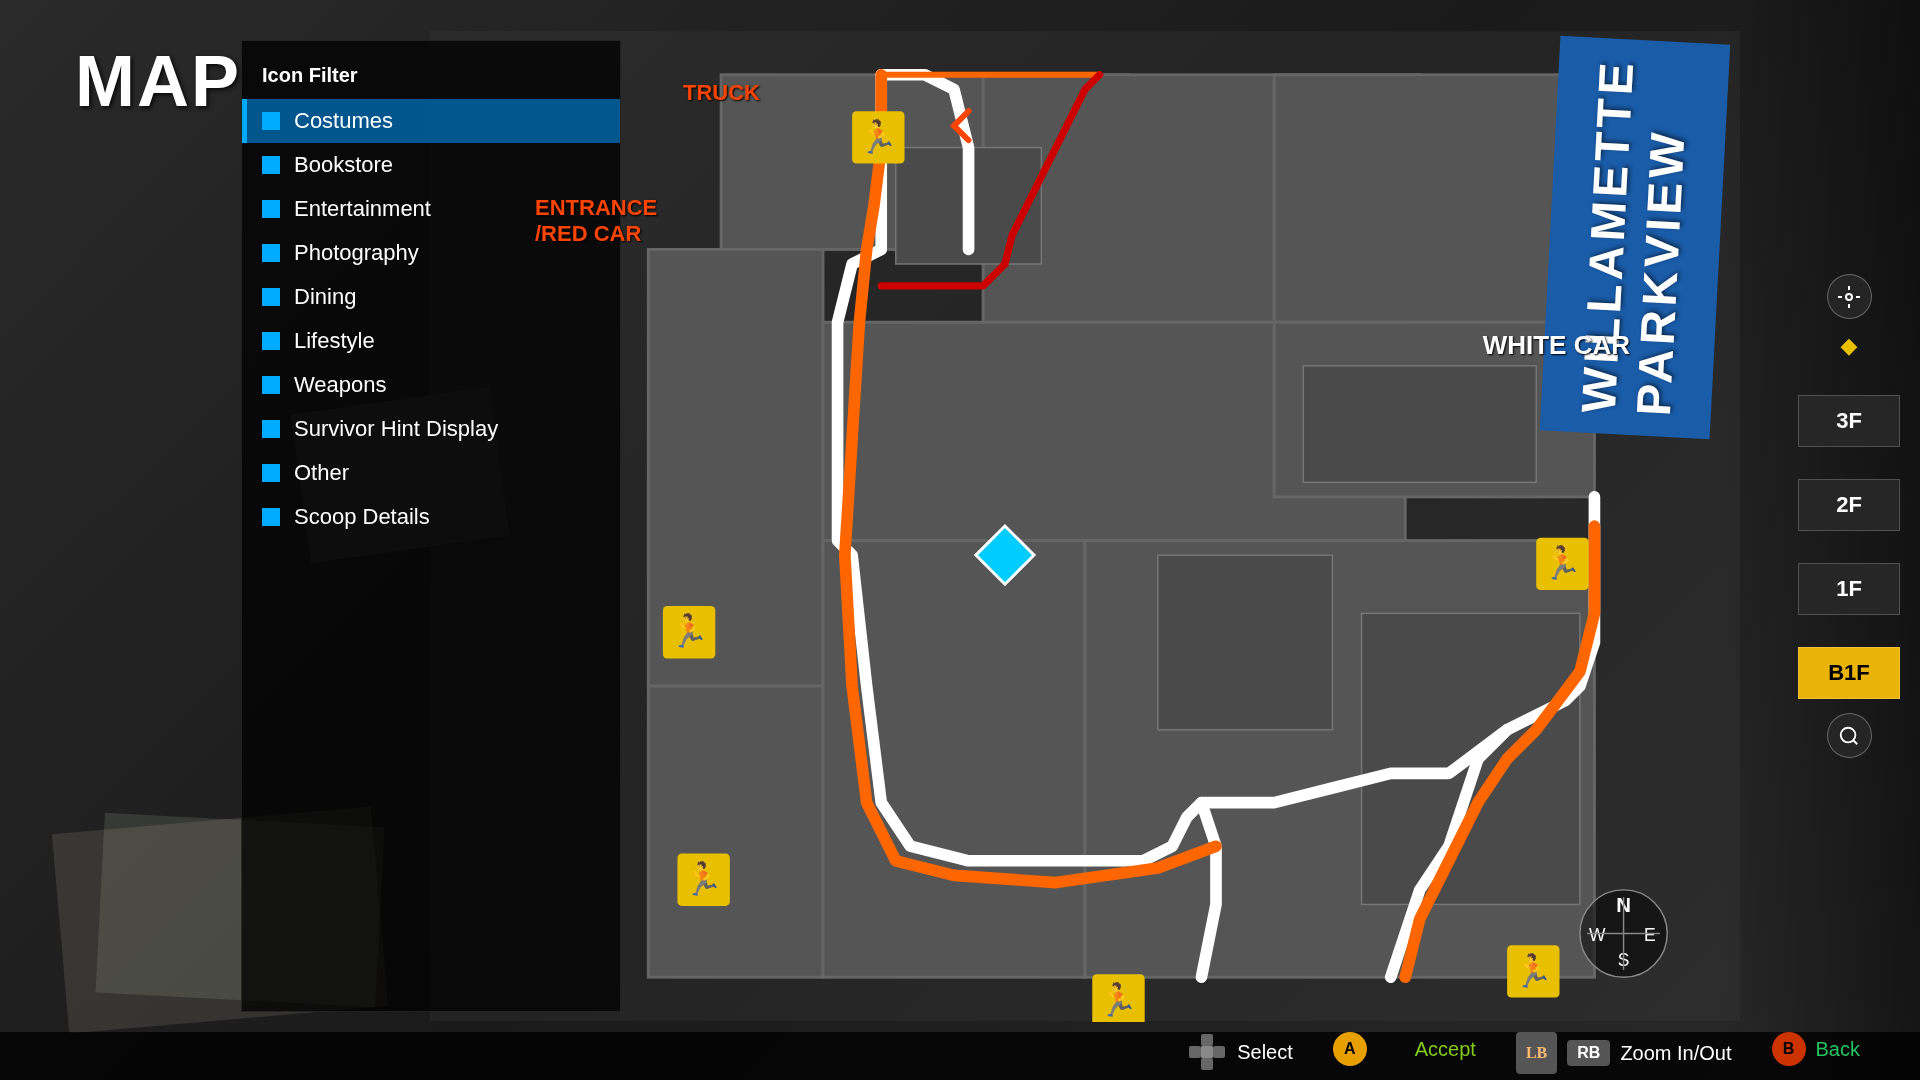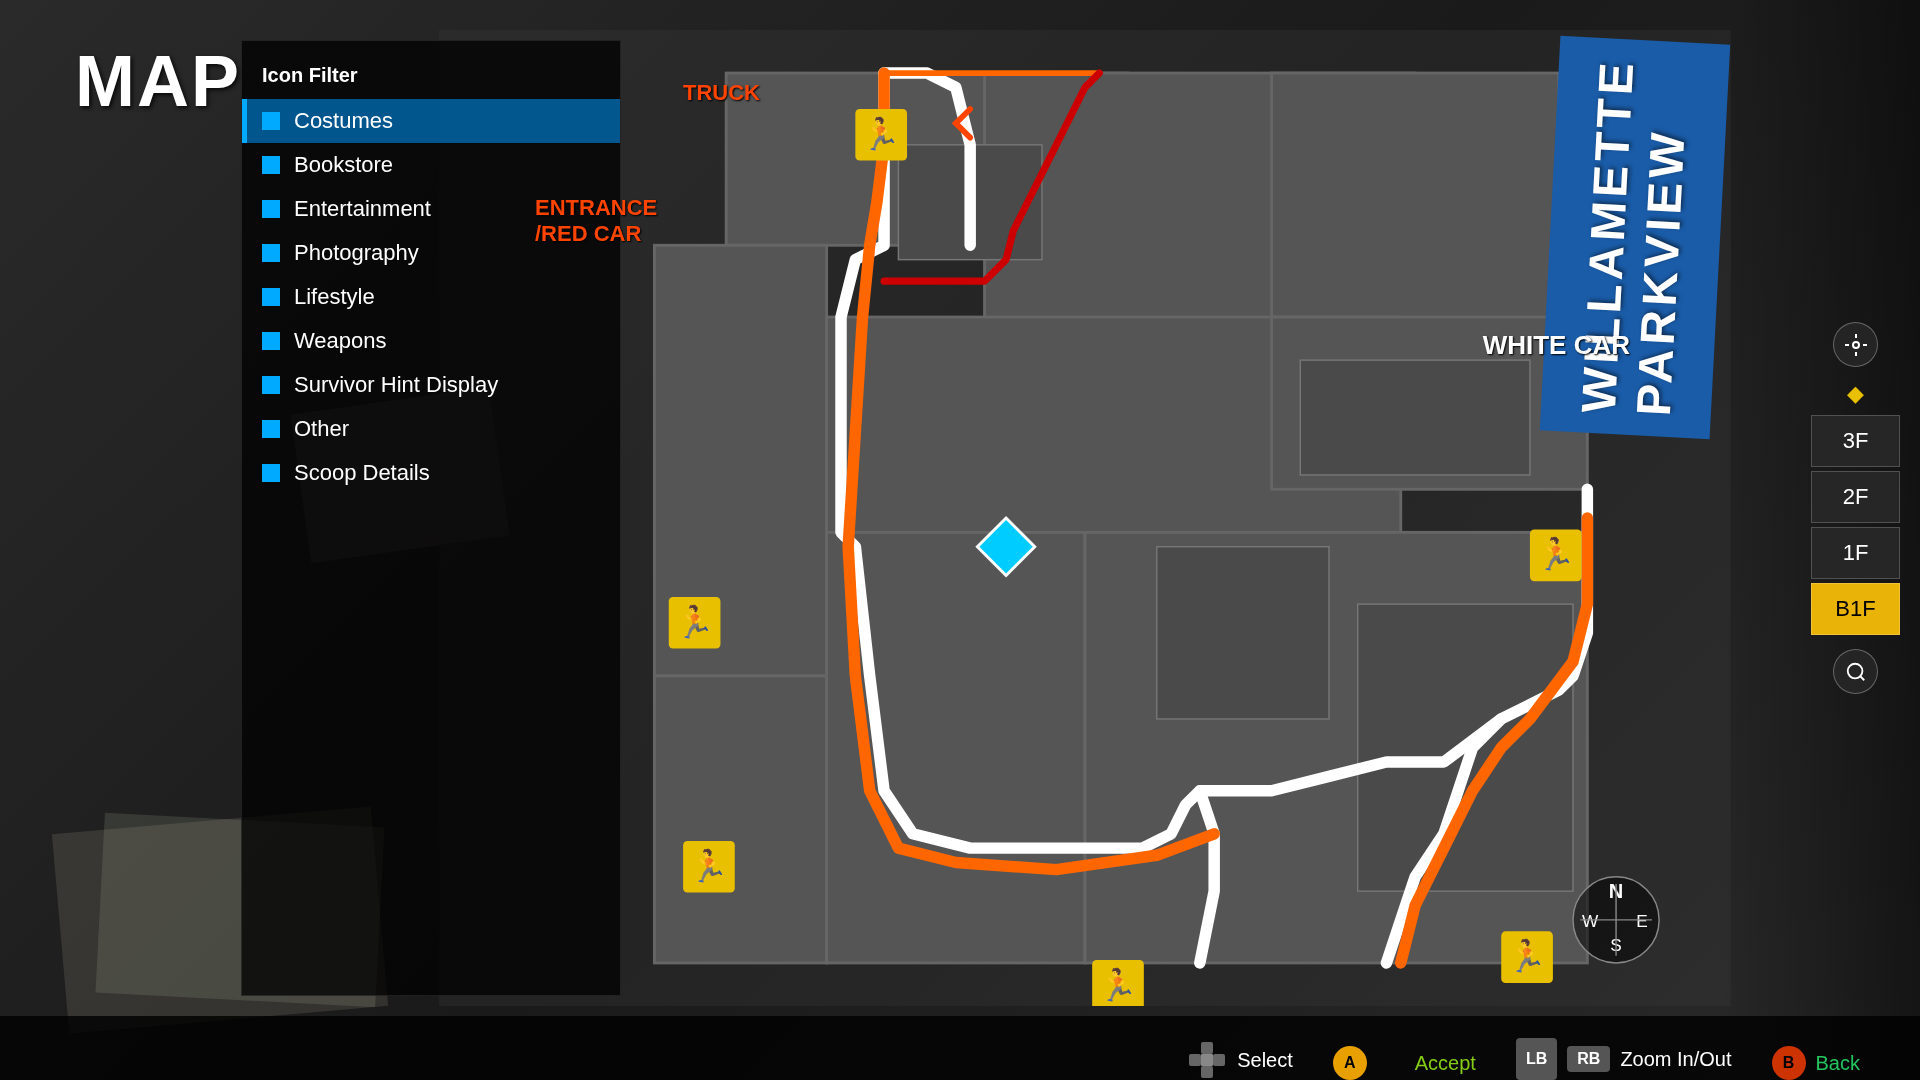--- a/index.html
+++ b/index.html
@@ -141,31 +141,32 @@
       top: 50%;
       transform: translateY(-50%);
       z-index: 20;
       display: flex;
       flex-direction: column;
       align-items: center;
       gap: 4px;
     }
 
     .floor-btn {
-      width: 89px;
+      width: 102px;
       height: 52px;
       background: rgba(40, 40, 40, 0.9);
       border: 1px solid rgba(255,255,255,0.2);
       color: white;
       font-size: 22px;
-      font-weight: normal;
+      font-weight: bold;
       display: flex;
       align-items: center;
       justify-content: center;
       cursor: pointer;
+      margin-top: 28px;
     }
 
     .floor-btn.active {
       background: #eab308;
       color: black;
     }
 
     
     .map-label {
       position: absolute;
@@ -180,24 +181,24 @@
       position: absolute;
       color: white;
       font-size: 26px;
       font-weight: 900;
       text-shadow: 1px 1px 2px black;
       z-index: 30;
     }
 
     
     .bottom-bar {
-      height: 64px;
+      height: 48px;
       background: rgba(0,0,0,0.8);
       display: flex;
-      align-items: flex-end;
+      align-items: flex-start;
       justify-content: flex-end;
       padding: 0 60px;
       gap: 40px;
       z-index: 20;
       position: relative;
     }
 
     .bottom-control {
       display: flex;
       align-items: center;
@@ -295,20 +296,24 @@
         <div class="filter-item">
           <div class="filter-icon"></div>
           <span class="filter-label">Entertainment</span>
         </div>
 
         <div class="filter-item">
           <div class="filter-icon"></div>
           <span class="filter-label">Photography</span>
         </div>
 
+        <div class="filter-item">
+          <div class="filter-icon"></div>
+          <span class="filter-label">Dining</span>
+        </div>
 
         <div class="filter-item">
           <div class="filter-icon"></div>
           <span class="filter-label">Lifestyle</span>
         </div>
 
         <div class="filter-item">
           <div class="filter-icon"></div>
           <span class="filter-label">Weapons</span>
         </div>
@@ -470,21 +475,21 @@
       </div>
       <span style="color:white;font-size:20px;">Select</span>
     </div>
 
     <div class="bottom-control">
       <div class="btn-icon" style="background:#e8a000;width:34px;height:34px;border-radius:50%;display:flex;align-items:center;justify-content:center;font-size:16px;font-weight:bold;">A</div>
       <span style="color:#84cc16;font-size:20px;margin-left:38px;">Accept</span>
     </div>
 
     <div class="bottom-control">
-      <div style="background:#555;padding:12px 10px;border-radius:4px;color:#ffffff;font-size:16px;font-weight:bold;">LB</div>
+      <div style="background:#555;padding:12px 10px;border-radius:4px;color:#fdba74;font-size:16px;font-weight:bold;font-family:Liberation Serif, serif;">LB</div>
       <div style="background:#555;padding:4px 10px;border-radius:4px;color:white;font-size:16px;font-weight:bold;">RB</div>
       <span style="color:white;font-size:20px;">Zoom In/Out</span>
     </div>
 
     <div class="bottom-control">
       <div class="btn-icon" style="background:#cc3300;width:34px;height:34px;border-radius:50%;display:flex;align-items:center;justify-content:center;font-size:16px;font-weight:bold;">B</div>
       <span style="color:#22c55e;font-size:20px;">Back</span>
     </div>
 
   </div>

